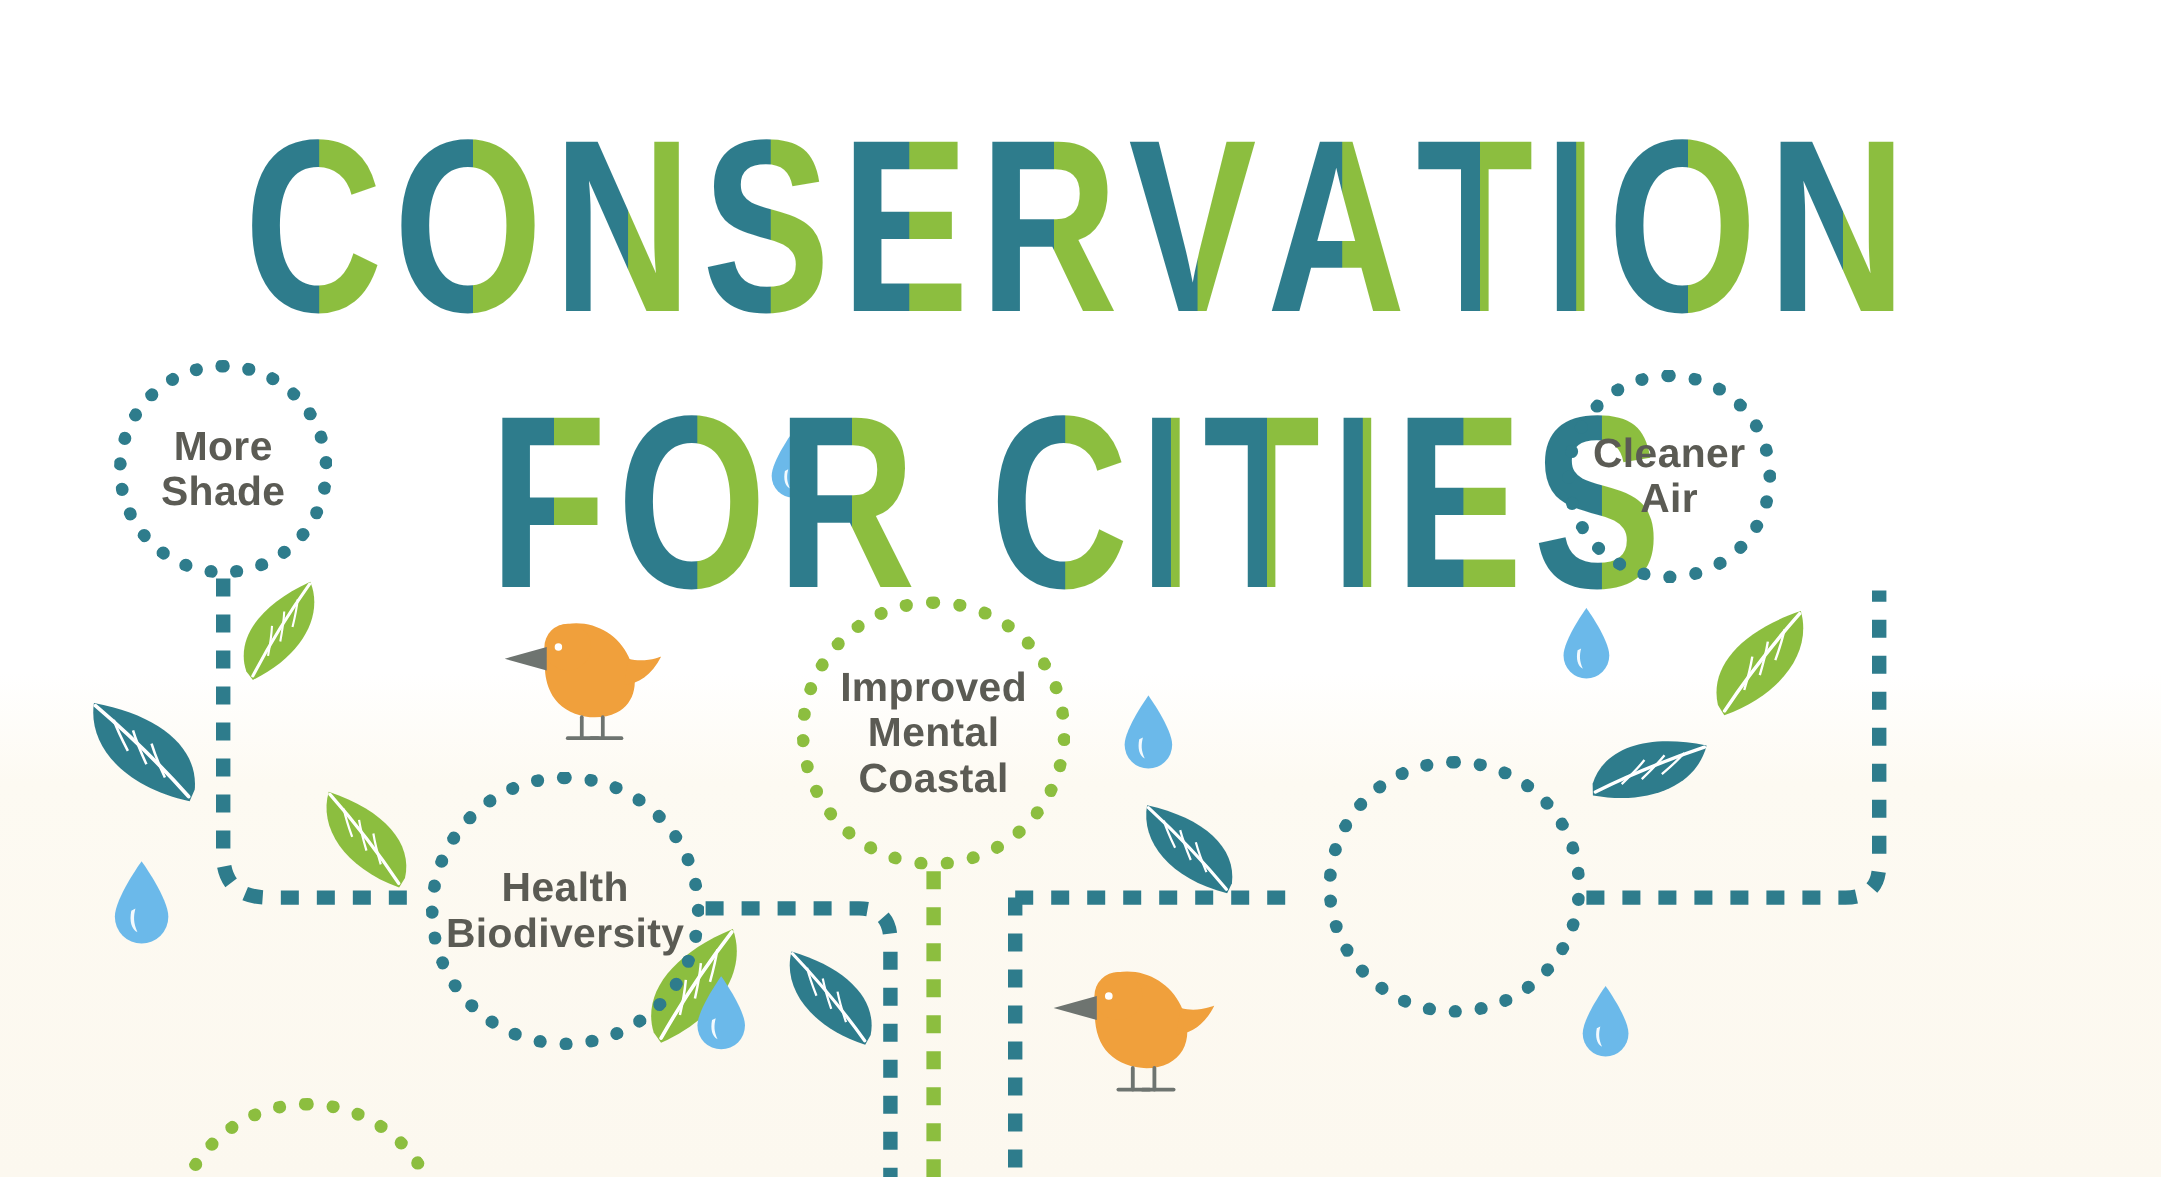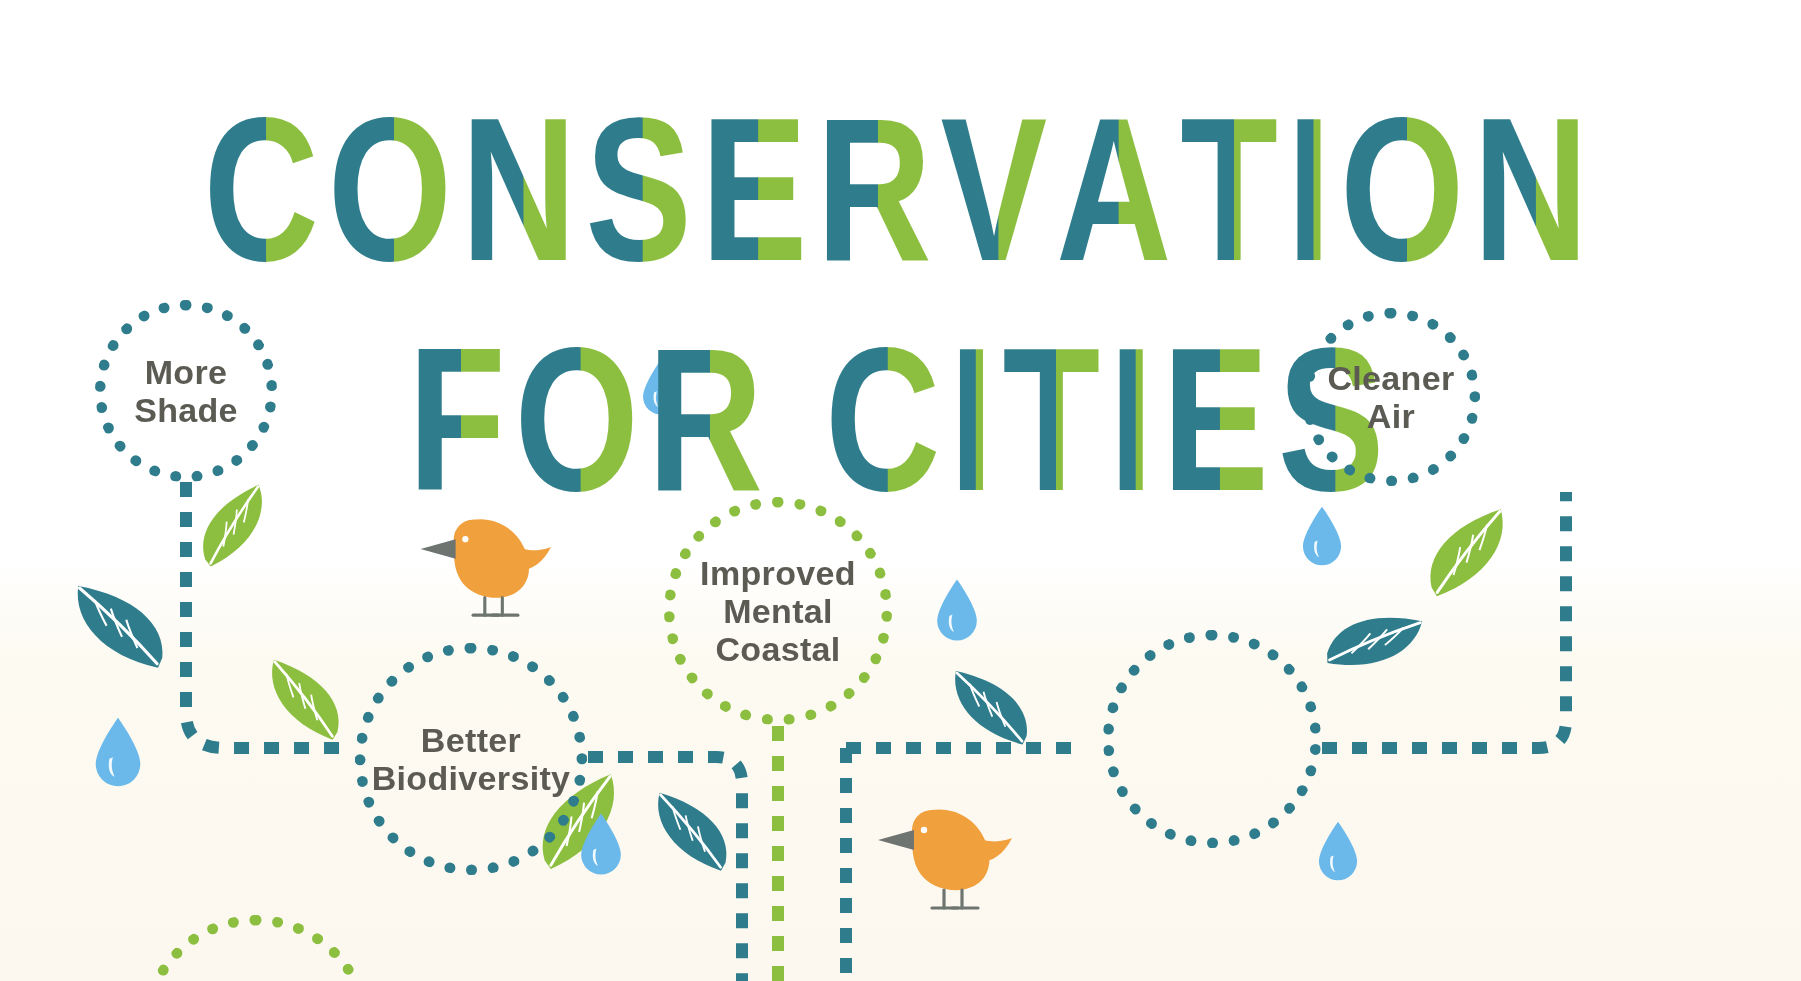--- a/index.html
+++ b/index.html
@@ -253,21 +253,21 @@
 Air</div>
       </div>
       <div class="node" style="left: 664px; top: 497px; width: 228px; height: 228px;">
         <div class="ring" style="border-color: rgb(140, 190, 63);"></div>
         <div class="lbl" style="font-size: 34px;">Improved
 Mental
 Coastal</div>
       </div>
       <div class="node" style="left: 355px; top: 643px; width: 232px; height: 232px;">
         <div class="ring" style="border-color: rgb(46, 124, 140);"></div>
-        <div class="lbl" style="font-size: 34px;">Better
+        <div class="lbl" style="font-size: 34px;">Health
 Biodiversity</div>
       </div>
       <div class="node" style="left: 1103px; top: 630px; width: 218px; height: 218px;">
         <div class="ring" style="border-color: rgb(46, 124, 140);"></div>
       </div>
       <div class="node" style="left: 140px; top: 915px; width: 232px; height: 232px;">
         <div class="ring" style="border-color: rgb(140, 190, 63);"></div>
       </div>
     </div>
 

